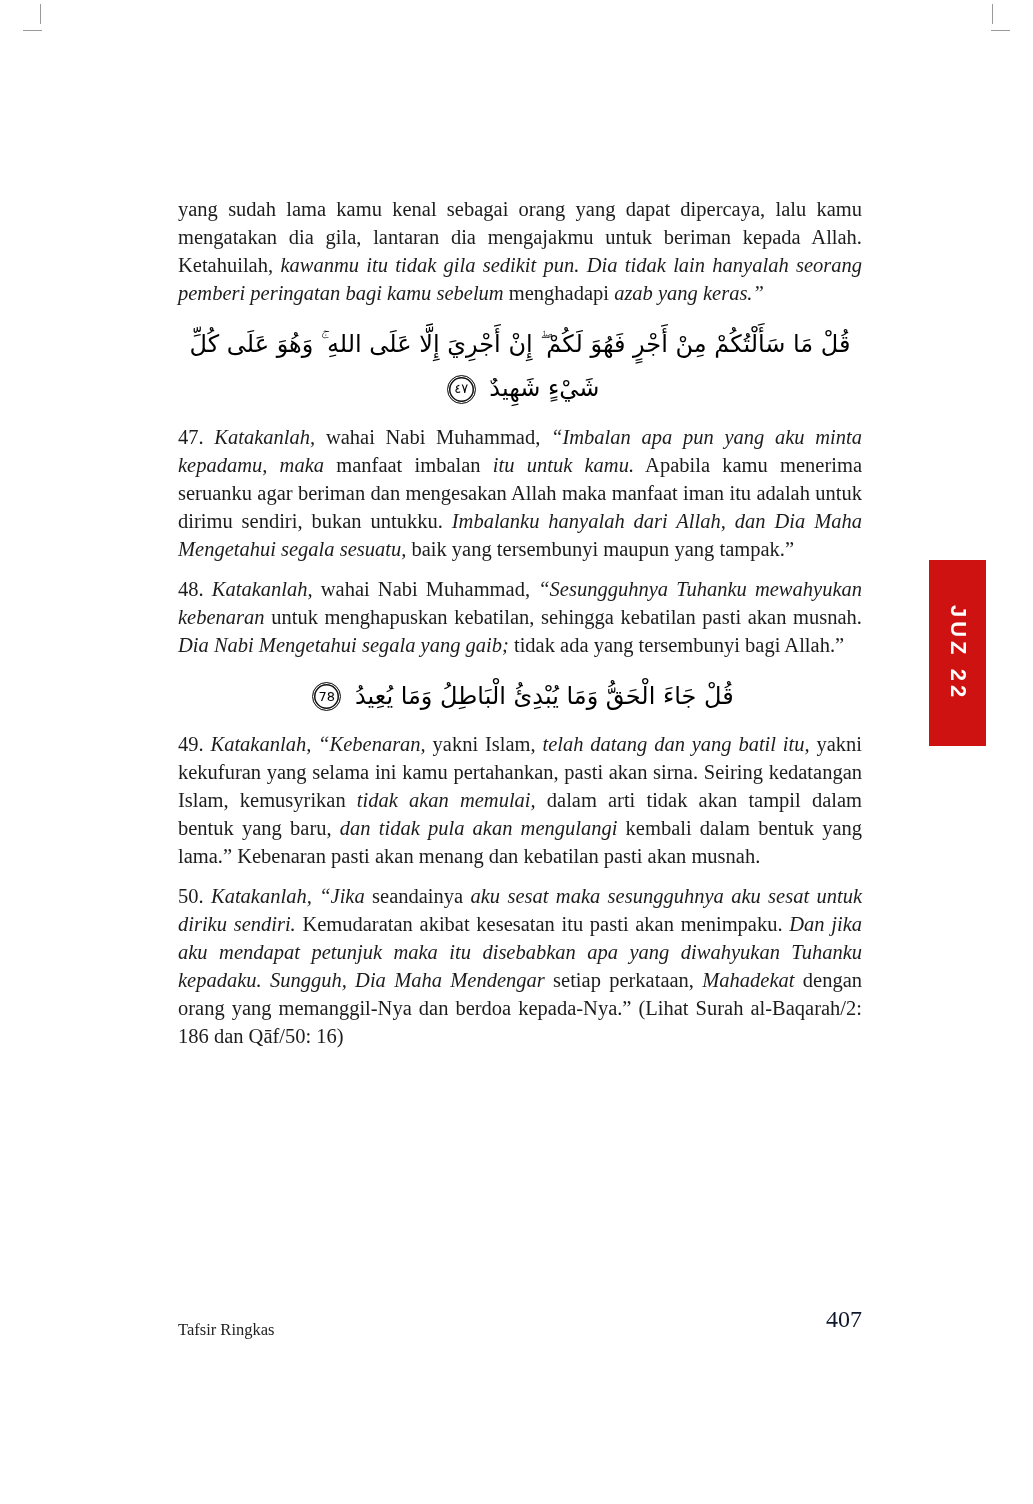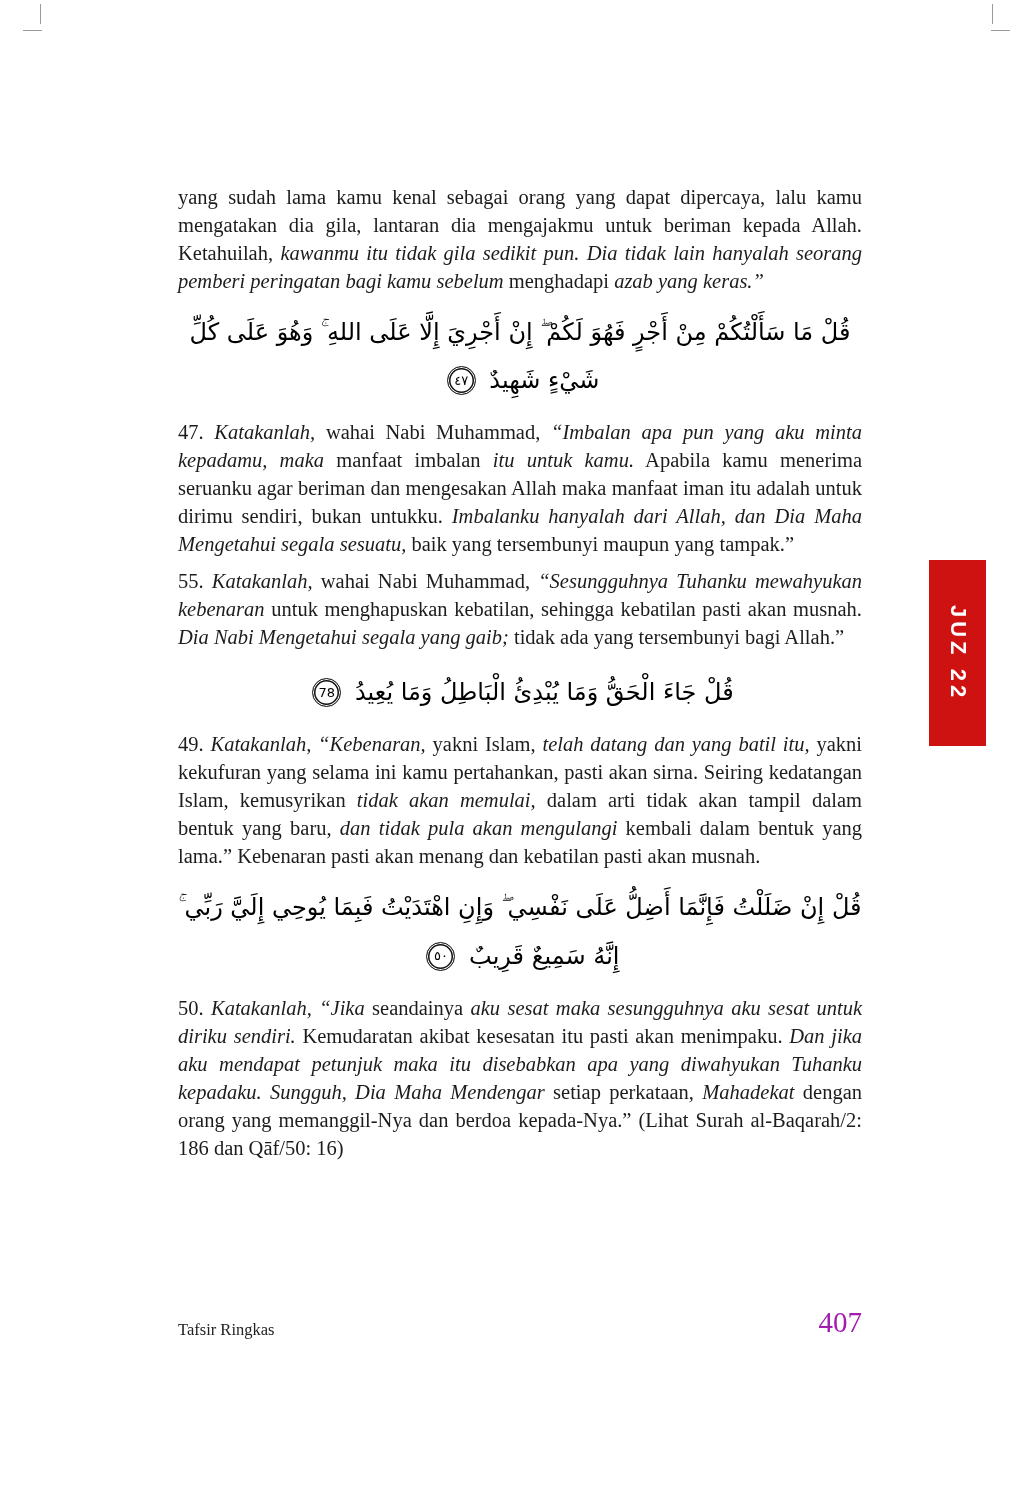--- a/index.html
+++ b/index.html
@@ -14,21 +14,21 @@
   }
   .crop{position:absolute;background:#9a9a9a;}
   .crop.v{width:1px;height:20px;}
   .crop.h{width:19px;height:1px;}
 
   .content-column{
     position:absolute;
     left:178px;top:183px;width:684px;
   }
   .para{
-    margin:0 0 9px 0;
+    margin:12px 0 9px 0;
     font-size:20.5px;
     line-height:28px;
     text-align:justify;
   }
   .para .it{font-style:italic;}
   .verse{
     margin:15px 0 11px 0;
     text-align:center;
     font-family:"DejaVu Sans", sans-serif;
     font-size:24px;
@@ -38,21 +38,21 @@
   .ayah-num{
     display:inline-flex;
     align-items:center;
     justify-content:center;
     width:27px;height:27px;
     border:1.6px solid #111;
     border-radius:50%;
     box-shadow:0 0 0 1px #fff inset, 0 0 0 2.5px #111 inset;
     font-size:13px;
     vertical-align:middle;
-    margin:12px 6px;
+    margin:4px 6px;
   }
   .juz-tab{
     position:absolute;
     left:929px;top:560px;
     width:57px;height:186px;
     display:flex;align-items:center;justify-content:center;
   }
   .juz-tab span{
     writing-mode:vertical-rl;
     font-family:"Liberation Sans", sans-serif;
@@ -64,42 +64,41 @@
   }
   .footer-book-title{
     position:absolute;
     left:178px;top:1320px;
     font-size:16.5px;
     color:#222;
   }
   .page-number{
     position:absolute;
     right:171px;top:1306px;
-    font-size:29px;
-    color:#a21caf;
+    font-size:24px;
+    color:#0f172a;
   }
 </style>
 </head>
 <body>
 
 <div class="page">
 
   <div class="crop v" style="left:40px;top:4px;"></div>
   <div class="crop h" style="left:23px;top:30px;"></div>
   <div class="crop v" style="left:992px;top:4px;"></div>
   <div class="crop h" style="left:991px;top:30px;"></div>
 
   <div class="content-column">
       <p class="para"><span>yang sudah lama kamu kenal sebagai orang yang dapat dipercaya, lalu kamu mengatakan dia gila, lantaran dia mengajakmu untuk beriman kepada Allah. Ketahuilah, </span><span class="it">kawanmu itu tidak gila sedikit pun. Dia tidak lain hanyalah seorang pemberi peringatan bagi kamu sebelum</span><span> menghadapi </span><span class="it">azab yang keras.”</span></p>
       <div class="verse" dir="rtl"><span>قُلْ مَا سَأَلْتُكُمْ مِنْ أَجْرٍ فَهُوَ لَكُمْ ۖ إِنْ أَجْرِيَ إِلَّا عَلَى اللهِ ۚ وَهُوَ عَلَى كُلِّ شَيْءٍ شَهِيدٌ</span> <span class="ayah-num">٤٧</span></div>
       <p class="para"><span>47. </span><span class="it">Katakanlah,</span><span> wahai Nabi Muhammad, </span><span class="it">“Imbalan apa pun yang aku minta kepadamu, maka</span><span> manfaat imbalan </span><span class="it">itu untuk kamu.</span><span> Apabila kamu menerima seruanku agar beriman dan mengesakan Allah maka manfaat iman itu adalah untuk dirimu sendiri, bukan untukku. </span><span class="it">Imbalanku hanyalah dari Allah, dan Dia Maha Mengetahui segala sesuatu,</span><span> baik yang tersembunyi maupun yang tampak.”</span></p>
-      <p class="para"><span>55. </span><span class="it">Katakanlah,</span><span> wahai Nabi Muhammad, </span><span class="it">“Sesungguhnya Tuhanku mewahyukan kebenaran</span><span> untuk menghapuskan kebatilan, sehingga kebatilan pasti akan musnah. </span><span class="it">Dia Nabi Mengetahui segala yang gaib;</span><span> tidak ada yang tersembunyi bagi Allah.”</span></p>
+      <p class="para"><span>48. </span><span class="it">Katakanlah,</span><span> wahai Nabi Muhammad, </span><span class="it">“Sesungguhnya Tuhanku mewahyukan kebenaran</span><span> untuk menghapuskan kebatilan, sehingga kebatilan pasti akan musnah. </span><span class="it">Dia Nabi Mengetahui segala yang gaib;</span><span> tidak ada yang tersembunyi bagi Allah.”</span></p>
       <div class="verse" dir="rtl"><span>قُلْ جَاءَ الْحَقُّ وَمَا يُبْدِئُ الْبَاطِلُ وَمَا يُعِيدُ</span> <span class="ayah-num">78</span></div>
       <p class="para"><span>49. </span><span class="it">Katakanlah, “Kebenaran,</span><span> yakni Islam, </span><span class="it">telah datang dan yang batil itu,</span><span> yakni kekufuran yang selama ini kamu pertahankan, pasti akan sirna. Seiring kedatangan Islam, kemusyrikan </span><span class="it">tidak akan memulai,</span><span> dalam arti tidak akan tampil dalam bentuk yang baru, </span><span class="it">dan tidak pula akan mengulangi</span><span> kembali dalam bentuk yang lama.” Kebenaran pasti akan menang dan kebatilan pasti akan musnah.</span></p>
-      <div class="verse" dir="rtl"><span>قُلْ إِنْ ضَلَلْتُ فَإِنَّمَا أَضِلُّ عَلَى نَفْسِي ۖ وَإِنِ اهْتَدَيْتُ فَبِمَا يُوحِي إِلَيَّ رَبِّي ۚ إِنَّهُ سَمِيعٌ قَرِيبٌ</span> <span class="ayah-num">٥٠</span></div>
       <p class="para"><span>50. </span><span class="it">Katakanlah, “Jika</span><span> seandainya </span><span class="it">aku sesat maka sesungguhnya aku sesat untuk diriku sendiri.</span><span> Kemudaratan akibat kesesatan itu pasti akan menimpaku. </span><span class="it">Dan jika aku mendapat petunjuk maka itu disebabkan apa yang diwahyukan Tuhanku kepadaku. Sungguh, Dia Maha Mendengar</span><span> setiap perkataan, </span><span class="it">Mahadekat</span><span> dengan orang yang memanggil-Nya dan berdoa kepada-Nya.” (Lihat Surah al-Baqarah/2: 186 dan Qāf/50: 16)</span></p>
     </div>
 
   <div class="juz-tab" style="background: rgb(206, 17, 17);">
     <span>JUZ 22</span>
   </div>
 
   <div class="footer-book-title">Tafsir Ringkas</div>
   <div class="page-number">407</div>
 

